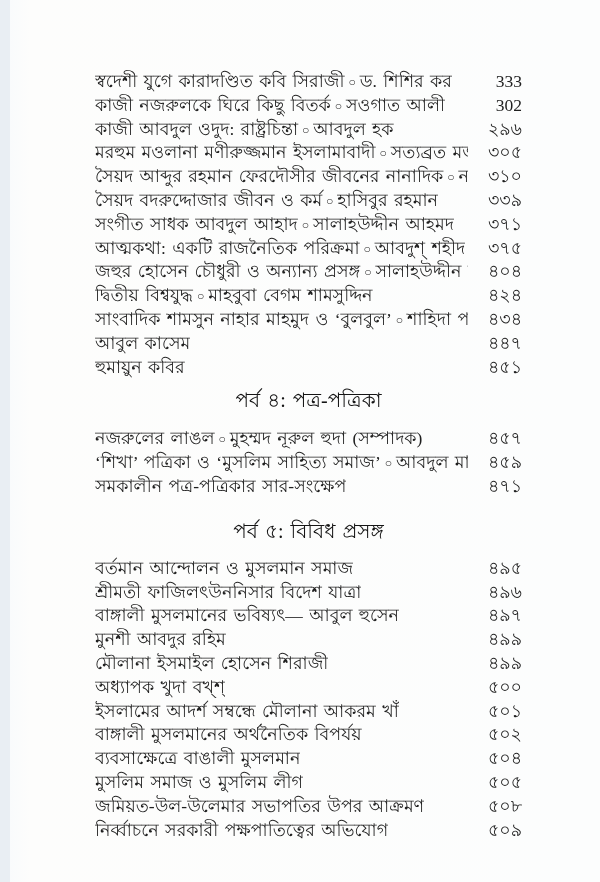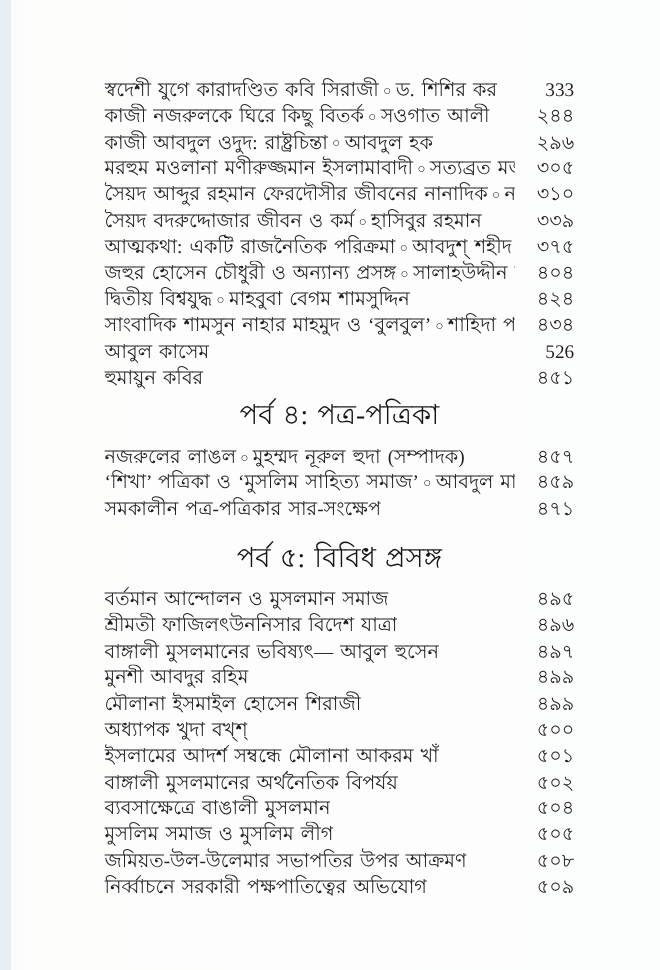--- a/index.html
+++ b/index.html
@@ -52,42 +52,42 @@
     top: -1px;
     color: #2a2a2a;
   }
   .toc-row .pg {
     min-width: 46px;
     text-align: right;
     padding-left: 8px;
   }
   .toc-heading {
     text-align: center;
-    font-size: 25px;
+    font-size: 20px;
     line-height: 23px;
     word-spacing: 2px;
     color: #151515;
   }
   .toc-heading.h4 { margin-top: 10px; margin-bottom: 15px; }
   .toc-heading.h5 { margin-top: 21px;  margin-bottom: 14px; }
 </style>
 </head>
 <body>
 
 <div class="page">
   <div class="left-stripe"></div>
   <div class="toc" id="toc">
   <div class="toc-row">
     <span class="t"><span class="title">স্বদেশী যুগে কারাদণ্ডিত কবি সিরাজী</span><span class="bullet">○</span><span class="author">ড. শিশির কর</span></span>
     <span class="pg">333</span>
   </div>
 
   <div class="toc-row">
     <span class="t"><span class="title">কাজী নজরুলকে ঘিরে কিছু বিতর্ক</span><span class="bullet">○</span><span class="author">সওগাত আলী</span></span>
-    <span class="pg">২৪৪</span>
+    <span class="pg">302</span>
   </div>
 
   <div class="toc-row">
     <span class="t"><span class="title">কাজী আবদুল ওদুদ: রাষ্ট্রচিন্তা</span><span class="bullet">○</span><span class="author">আবদুল হক</span></span>
     <span class="pg">২৯৬</span>
   </div>
 
   <div class="toc-row">
     <span class="t"><span class="title">মরহুম মওলানা মণীরুজ্জমান ইসলামাবাদী</span><span class="bullet">○</span><span class="author">সত্যব্রত মজুমদার</span></span>
     <span class="pg">৩০৫</span>
@@ -96,20 +96,24 @@
   <div class="toc-row">
     <span class="t"><span class="title">সৈয়দ আব্দুর রহমান ফেরদৌসীর জীবনের নানাদিক</span><span class="bullet">○</span><span class="author">নবিউল ইসলাম</span></span>
     <span class="pg">৩১০</span>
   </div>
 
   <div class="toc-row">
     <span class="t"><span class="title">সৈয়দ বদরুদ্দোজার জীবন ও কর্ম</span><span class="bullet">○</span><span class="author">হাসিবুর রহমান</span></span>
     <span class="pg">৩৩৯</span>
   </div>
 
+  <div class="toc-row">
+    <span class="t"><span class="title">সংগীত সাধক আবদুল আহাদ</span><span class="bullet">○</span><span class="author">সালাহউদ্দীন আহমদ</span></span>
+    <span class="pg">৩৭১</span>
+  </div>
 
   <div class="toc-row">
     <span class="t"><span class="title">আত্মকথা: একটি রাজনৈতিক পরিক্রমা</span><span class="bullet">○</span><span class="author">আবদুশ্ শহীদ</span></span>
     <span class="pg">৩৭৫</span>
   </div>
 
   <div class="toc-row">
     <span class="t"><span class="title">জহুর হোসেন চৌধুরী ও অন্যান্য প্রসঙ্গ</span><span class="bullet">○</span><span class="author">সালাহউদ্দীন আহমদ</span></span>
     <span class="pg">৪০৪</span>
   </div>
@@ -119,21 +123,21 @@
     <span class="pg">৪২৪</span>
   </div>
 
   <div class="toc-row">
     <span class="t"><span class="title">সাংবাদিক শামসুন নাহার মাহমুদ ও ‘বুলবুল’</span><span class="bullet">○</span><span class="author">শাহিদা পারভীন</span></span>
     <span class="pg">৪৩৪</span>
   </div>
 
   <div class="toc-row">
     <span class="t"><span class="title">আবুল কাসেম</span></span>
-    <span class="pg">526</span>
+    <span class="pg">৪৪৭</span>
   </div>
 
   <div class="toc-row">
     <span class="t"><span class="title">হুমায়ুন কবির</span></span>
     <span class="pg">৪৫১</span>
   </div>
 
   <div class="toc-heading h4">পর্ব ৪: পত্র-পত্রিকা</div>
 
   <div class="toc-row">

